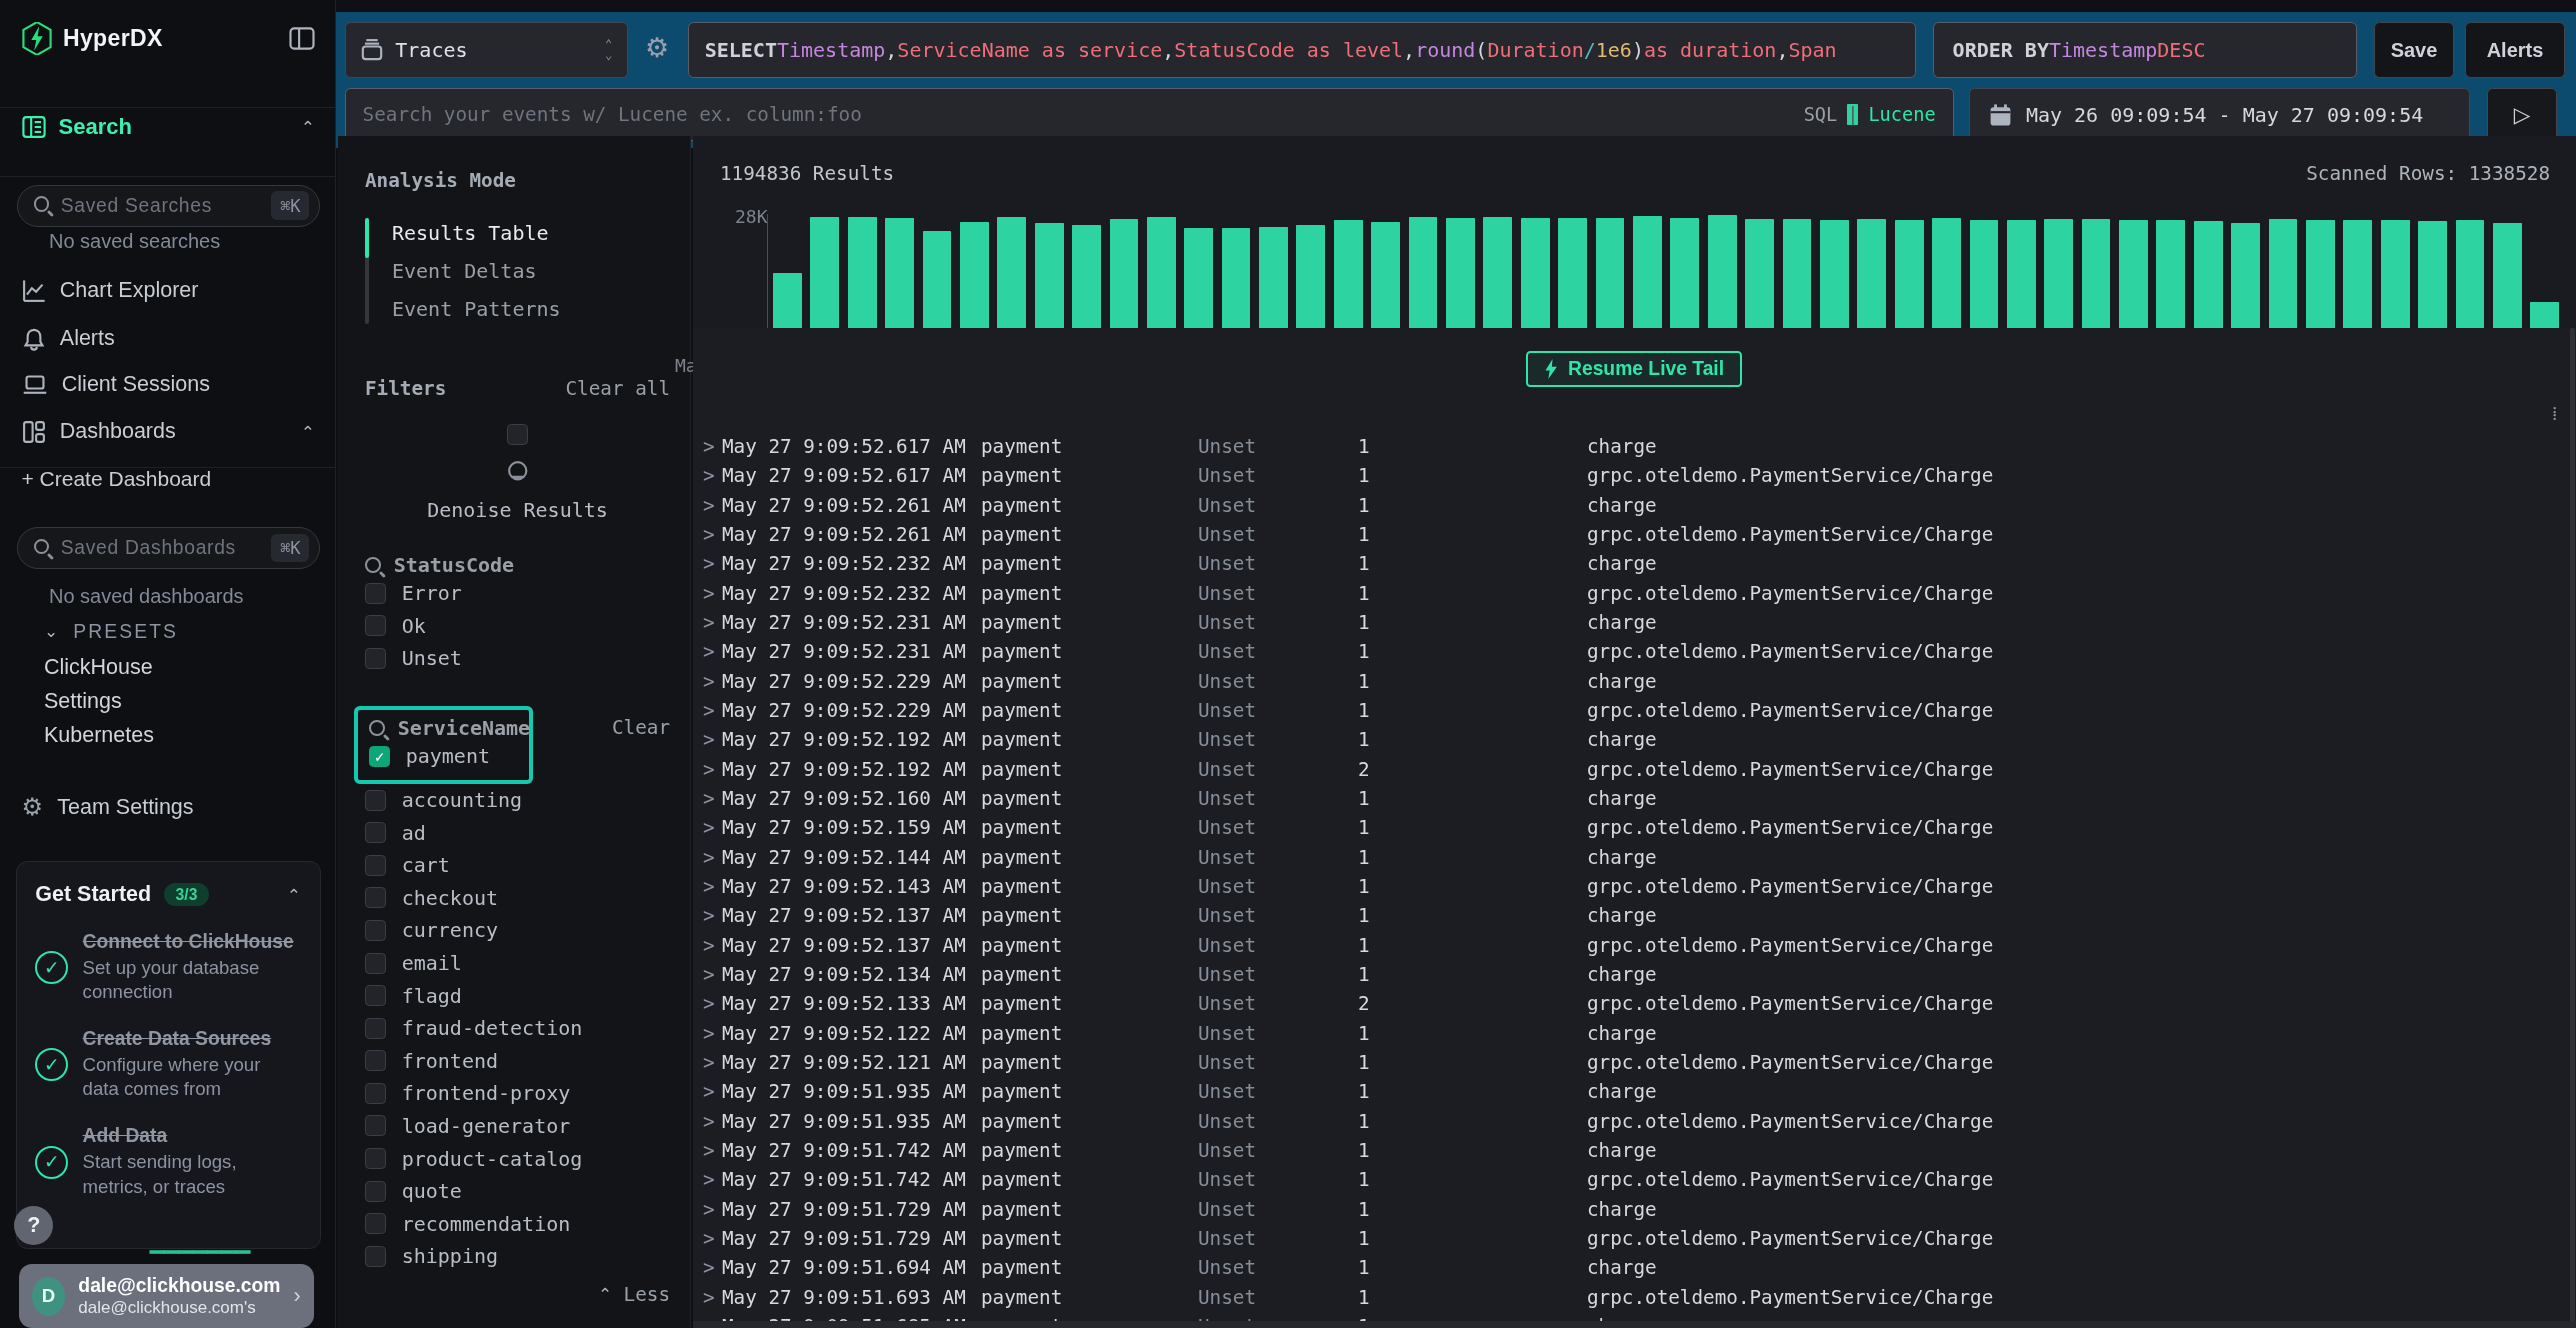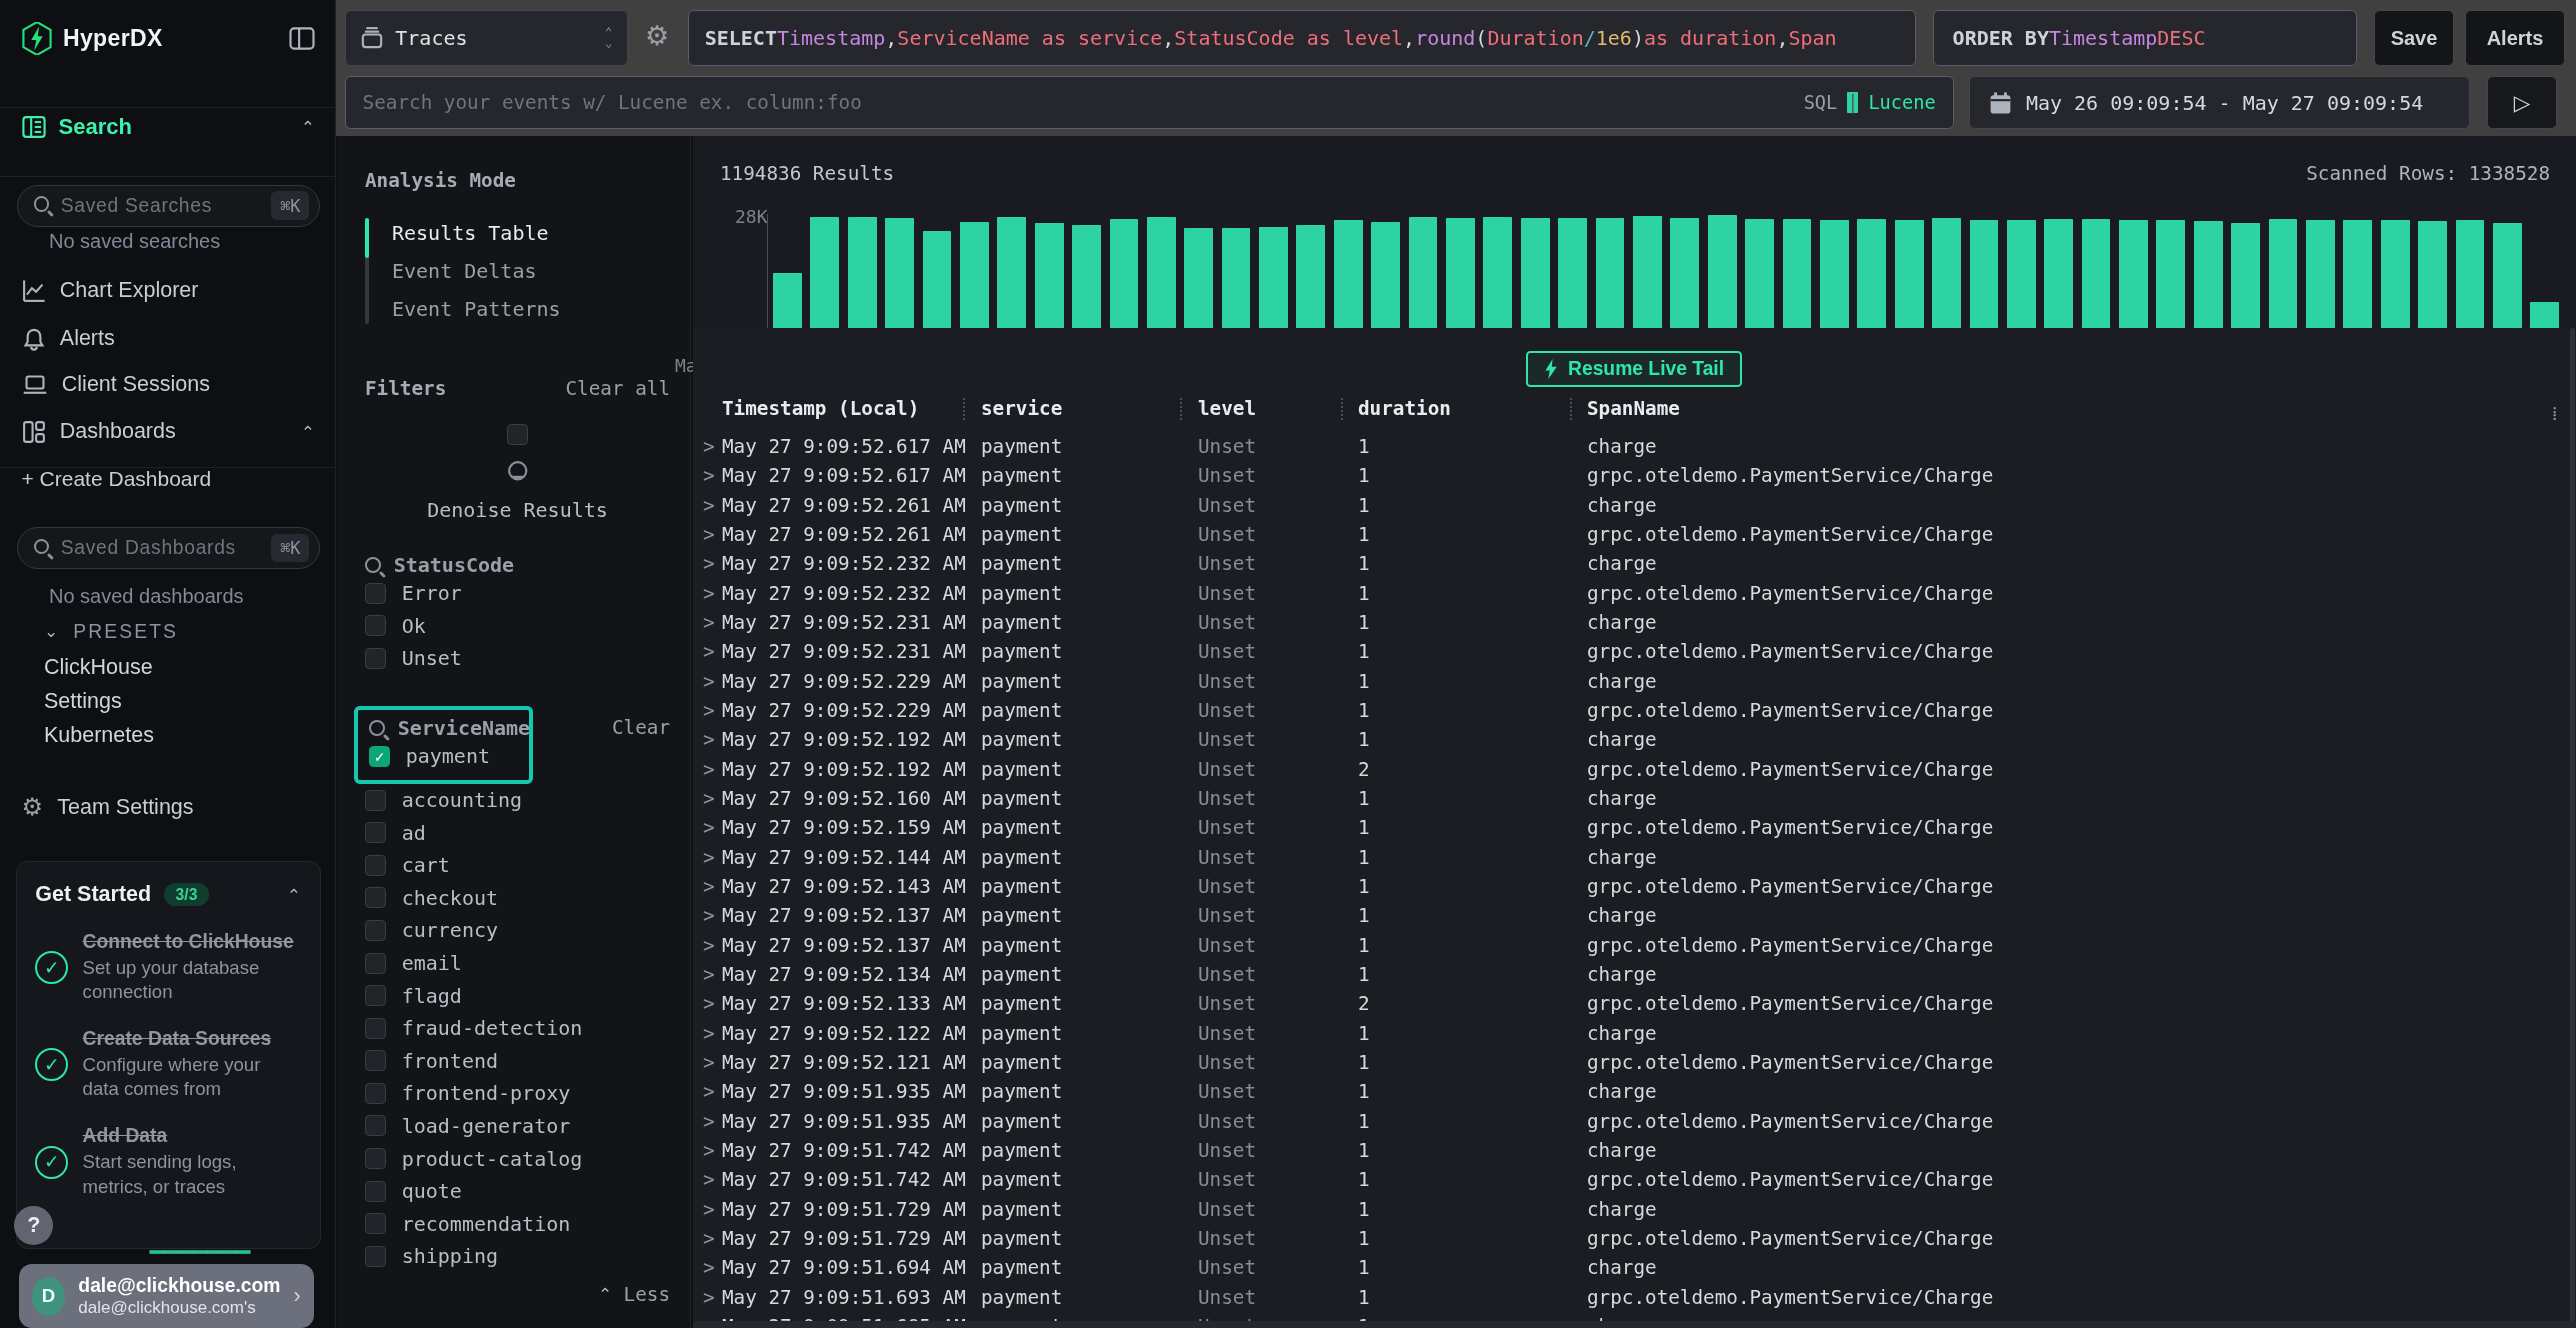--- a/index.html
+++ b/index.html
@@ -1,21 +1,21 @@
 <!DOCTYPE html>
 <html style="font-size:11.4px"><head>
 <meta charset="utf-8">
 <style>
   * { margin:0; padding:0; box-sizing:border-box; }
   html,body { width:2576px; height:1328px; background:#0e1013; overflow:hidden; }
   body { font-family:"DejaVu Sans Mono", monospace; color:#d6dade; position:relative; }
   .sans { font-family:"Liberation Sans", sans-serif; }
 
   
-  #topbar { position:absolute; left:336px; top:0; width:2240px; height:136px; background:#404040; }
+  #topbar { position:absolute; left:336px; top:12px; width:2240px; height:136px; background:#0c4a6e; }
   .tb-row1 { position:absolute; left:0; top:10px; height:59px; width:100%; }
   .tb-row2 { position:absolute; left:0; top:76px; height:56px; width:100%; }
   .box { background:#25272c; border:1.4px solid #43464d; border-radius:5.7px; display:flex; align-items:center; }
   .src-select { position:absolute; left:8.6px; top:0; width:283px; height:56px; padding:0 14.3px; gap:11.4px; cursor:pointer; }
   .src-select .lbl { font-size:20px; color:#dfe2e6; flex:1; }
   .updown { display:flex; flex-direction:column; gap:1.4px; color:#8d93a0; font-size:12px; line-height:0.8; }
   .gear { position:absolute; left:309px; top:10px; font-size:27px; color:#9aa0a8; cursor:pointer; font-family:"DejaVu Sans",sans-serif; }
   .sql-box { position:absolute; left:352px; top:0; width:1228px; height:56px; border:1.4px solid #5a5e66; padding:0 15.7px; overflow:hidden; white-space:nowrap; font-size:20px; cursor:text; }
   .order-box { position:absolute; left:1597px; top:0; width:424px; height:56px; border:1.4px solid #5a5e66; padding:0 18.6px; overflow:hidden; white-space:nowrap; font-size:20px; cursor:text; }
   .c-kw { color:#cfd3d9; font-weight:bold; }
@@ -559,31 +559,20 @@
   </div>
   <div id="table-sec">
     <button class="live-tail">
       <span>
           <svg width="14.3" height="20" viewBox="0 0 20 28">
             <polygon points="12,0 2,16 8,16 6,28 18,11 11,11" fill="#2ee6a8"></polygon>
           </svg>
         </span>
       <span>Resume Live Tail</span>
     </button>
-    <div class="thead" id="thead">
-        <span class="th" style="left: 29px;">Timestamp (Local)</span>
-        <span class="th" style="left: 288px;">service</span>
-        <span class="th" style="left: 505px;">level</span>
-        <span class="th" style="left: 665px;">duration</span>
-        <span class="th" style="left: 894px;">SpanName</span>
-        <span class="col-handle" style="left: 270px;"></span>
-        <span class="col-handle" style="left: 487px;"></span>
-        <span class="col-handle" style="left: 648px;"></span>
-        <span class="col-handle" style="left: 877px;"></span>
-      </div>
     <div id="rows">
         <div class="trow" style="top: 0px;">
           <span class="rc-chev">&gt;</span>
           <span class="rc-ts">May 27 9:09:52.617 AM</span>
           <span class="rc-svc">payment</span>
           <span class="rc-lvl">Unset</span>
           <span class="rc-dur">1</span>
           <span class="rc-span">charge</span>
         </div>
         <div class="trow" style="top: 29px;">

